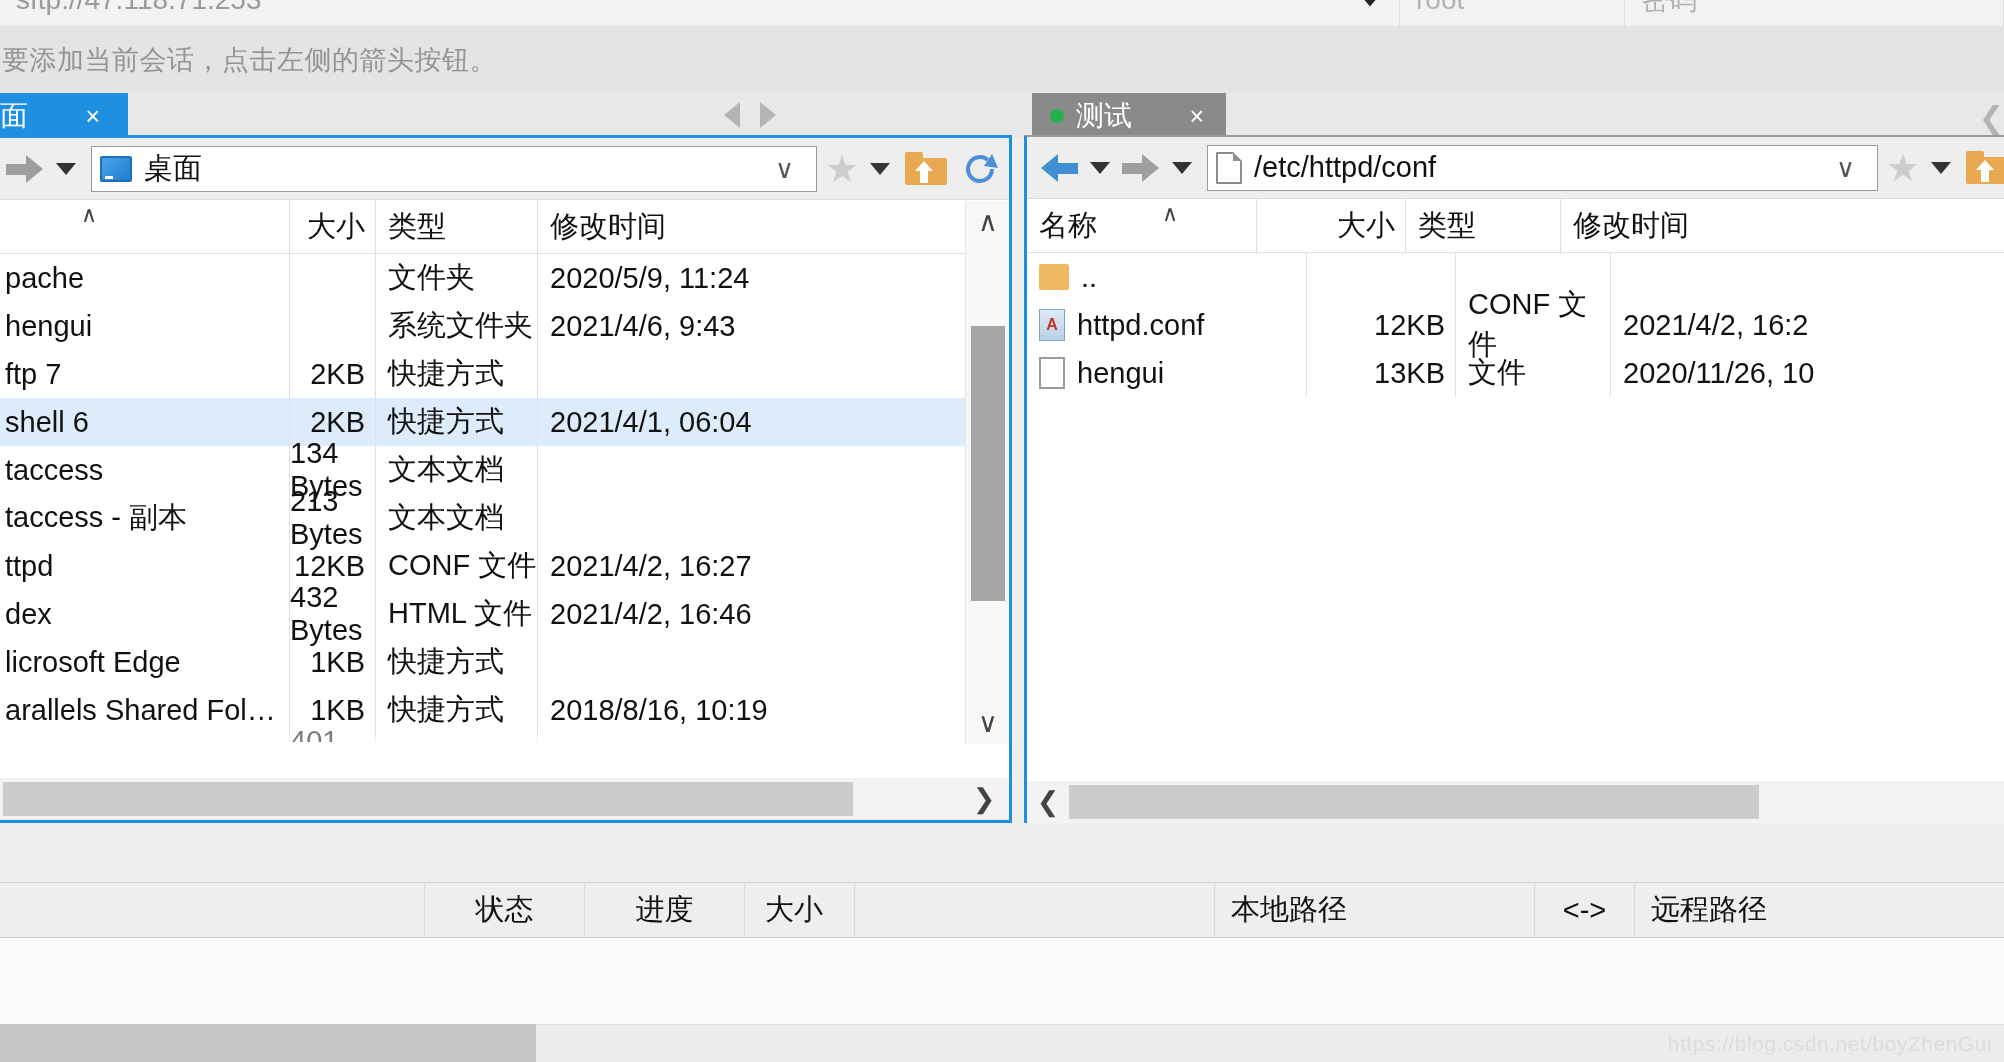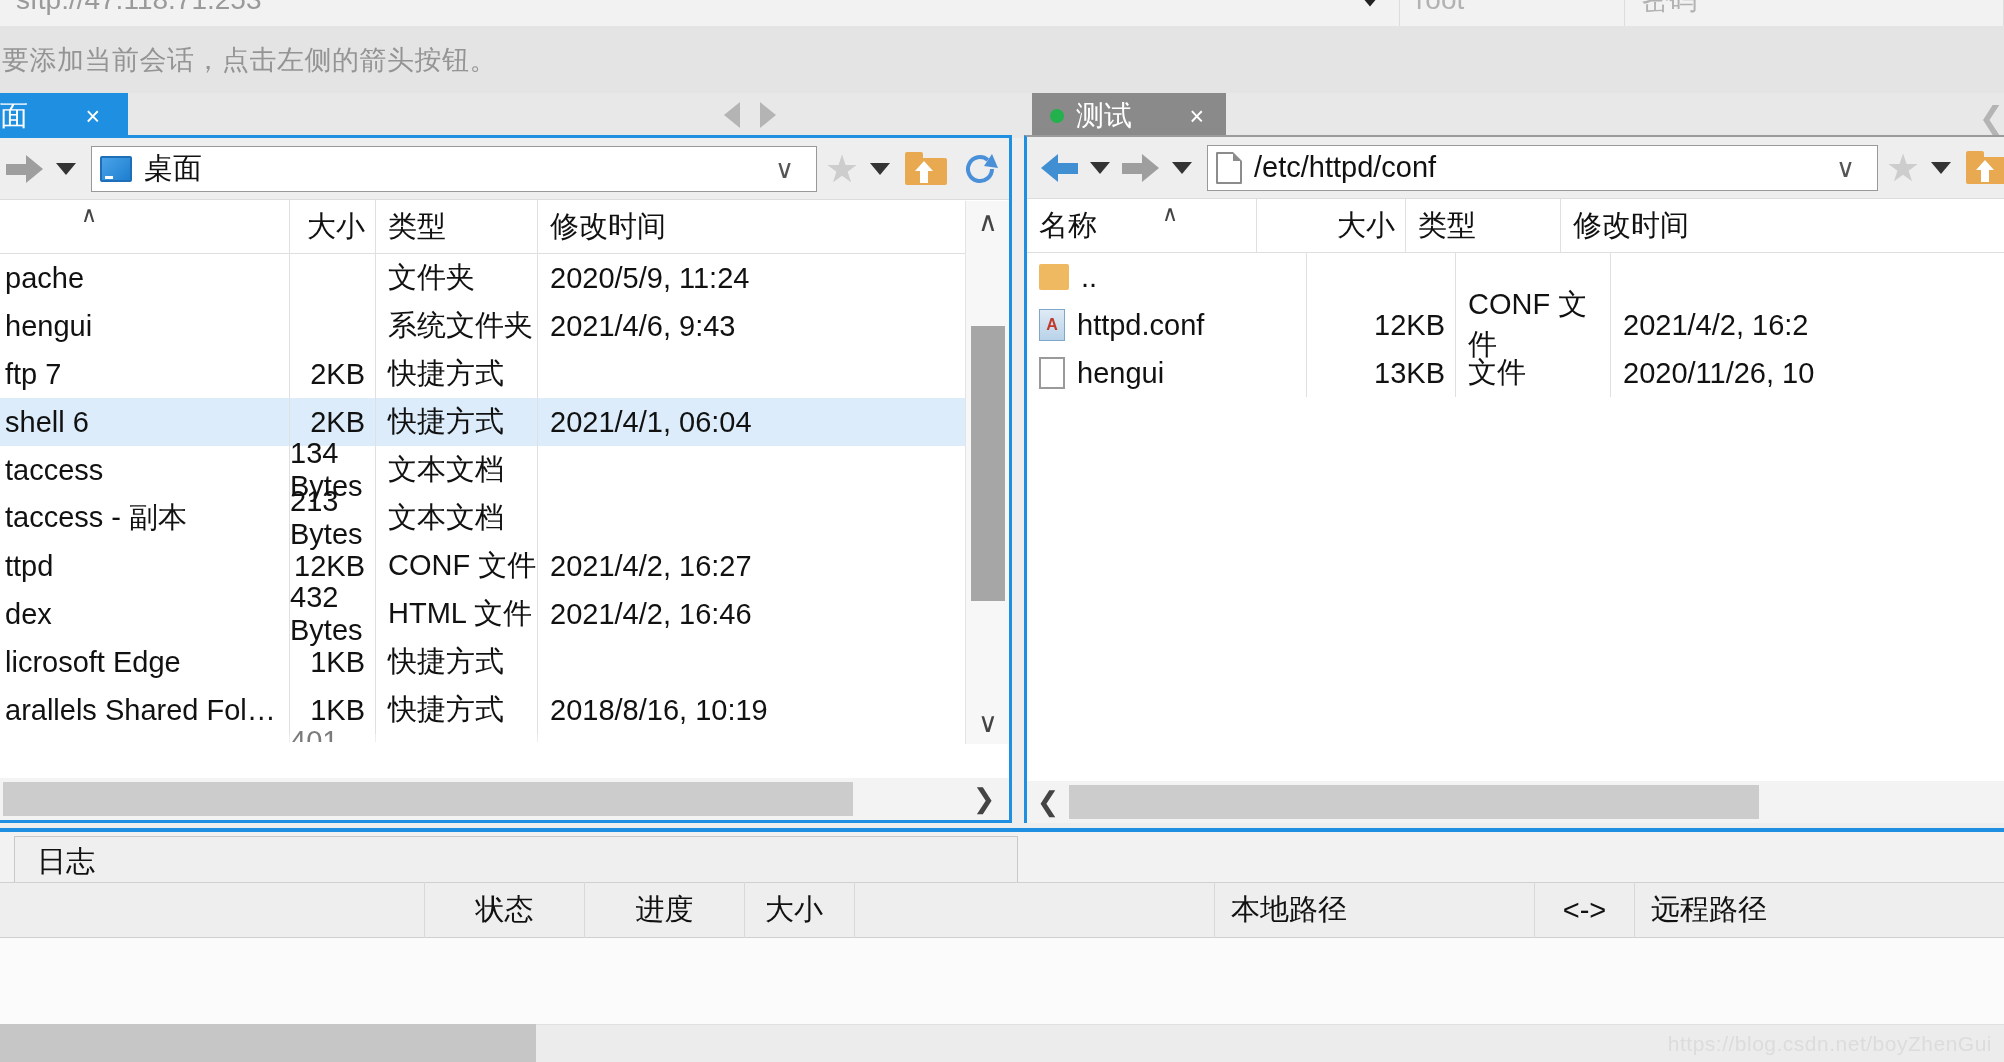--- a/index.html
+++ b/index.html
@@ -671,25 +671,20 @@
           </div>
       </div>
     </div>
 
     <div class="hsb" style="position:absolute; left:0; bottom:0; width:997px;">
       <div class="chev">❮</div>
       <div class="thumb" style="width:690px;"></div>
     </div>
   </div>
 
-  <div class="logbar">
-    <div class="log-tab">
-      <span>日志</span>
-    </div>
-  </div>
 
   <div class="queue-head">
     <div style="width:425px;">
       <span></span>
     </div>
     <div style="width:160px; justify-content:center; padding-left:0;">
       <span>状态</span>
     </div>
     <div style="width:160px; justify-content:center; padding-left:0;">
       <span>进度</span>

